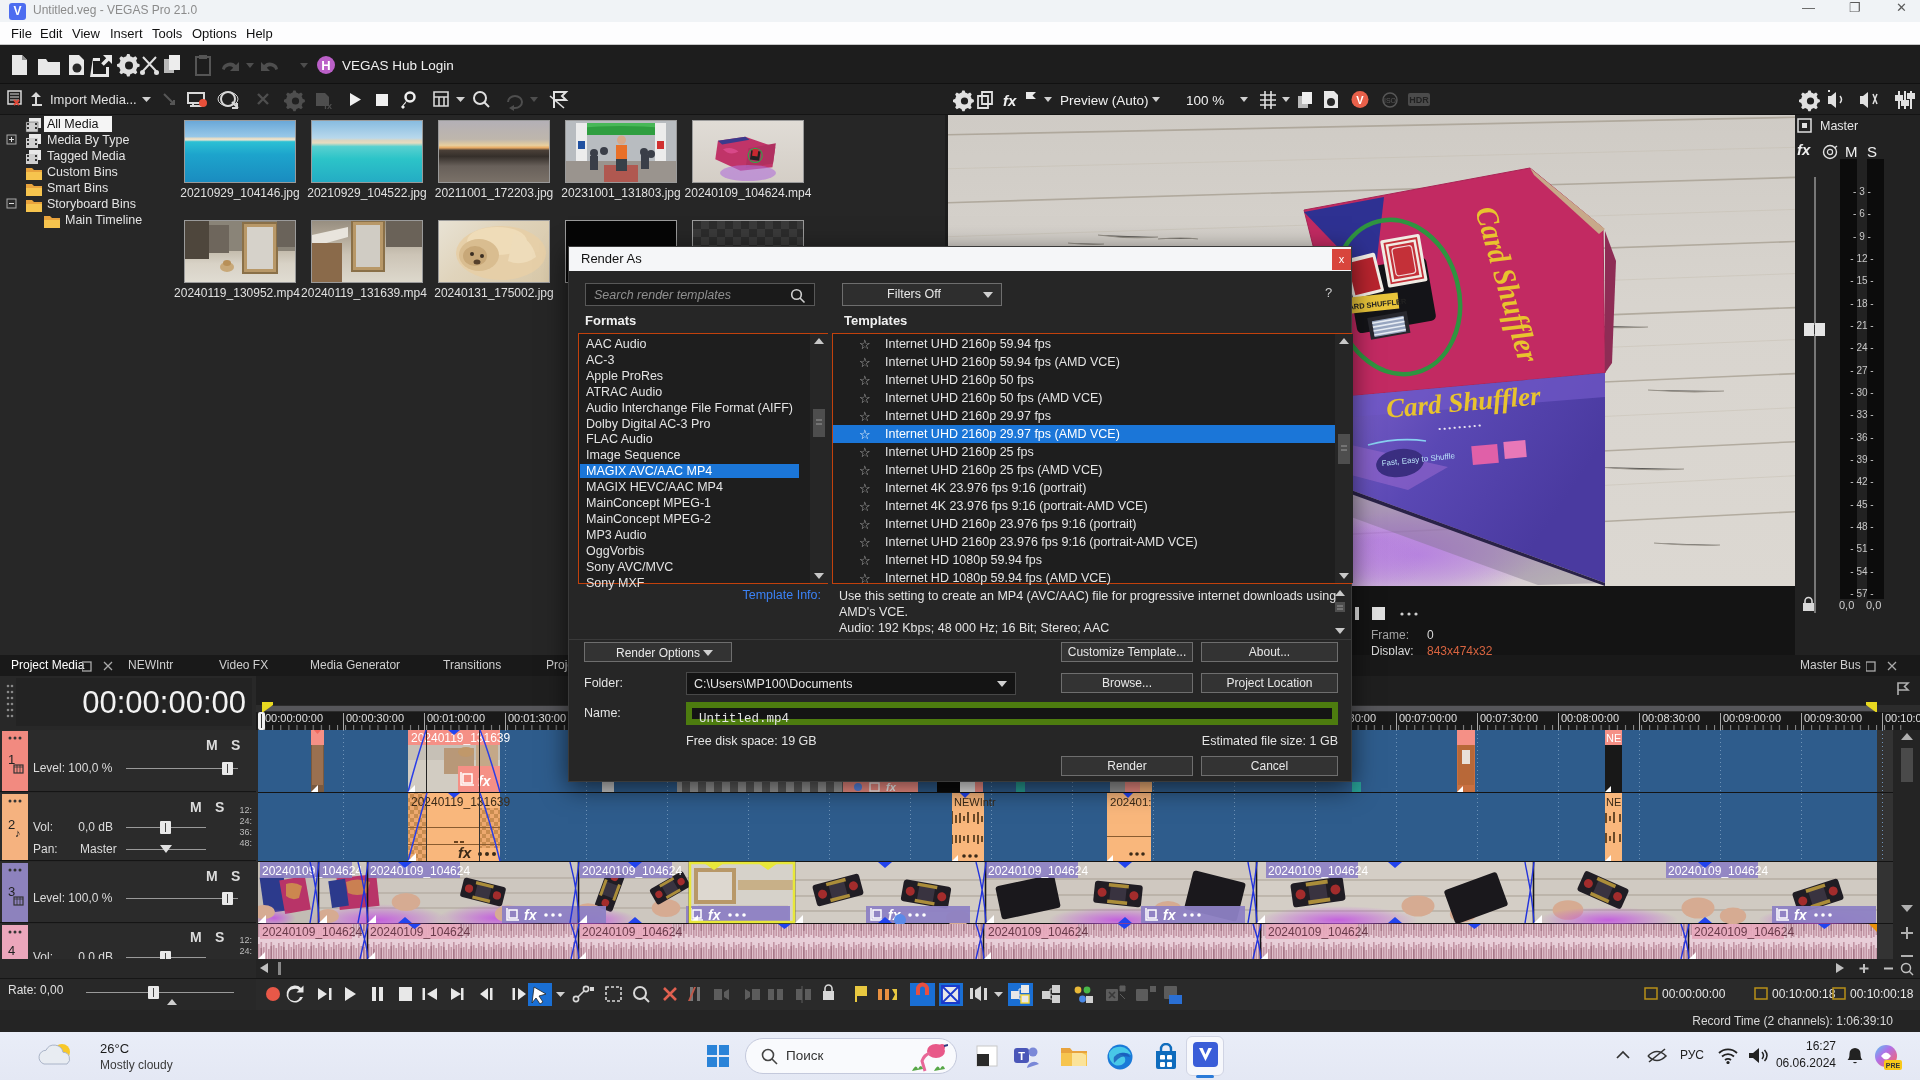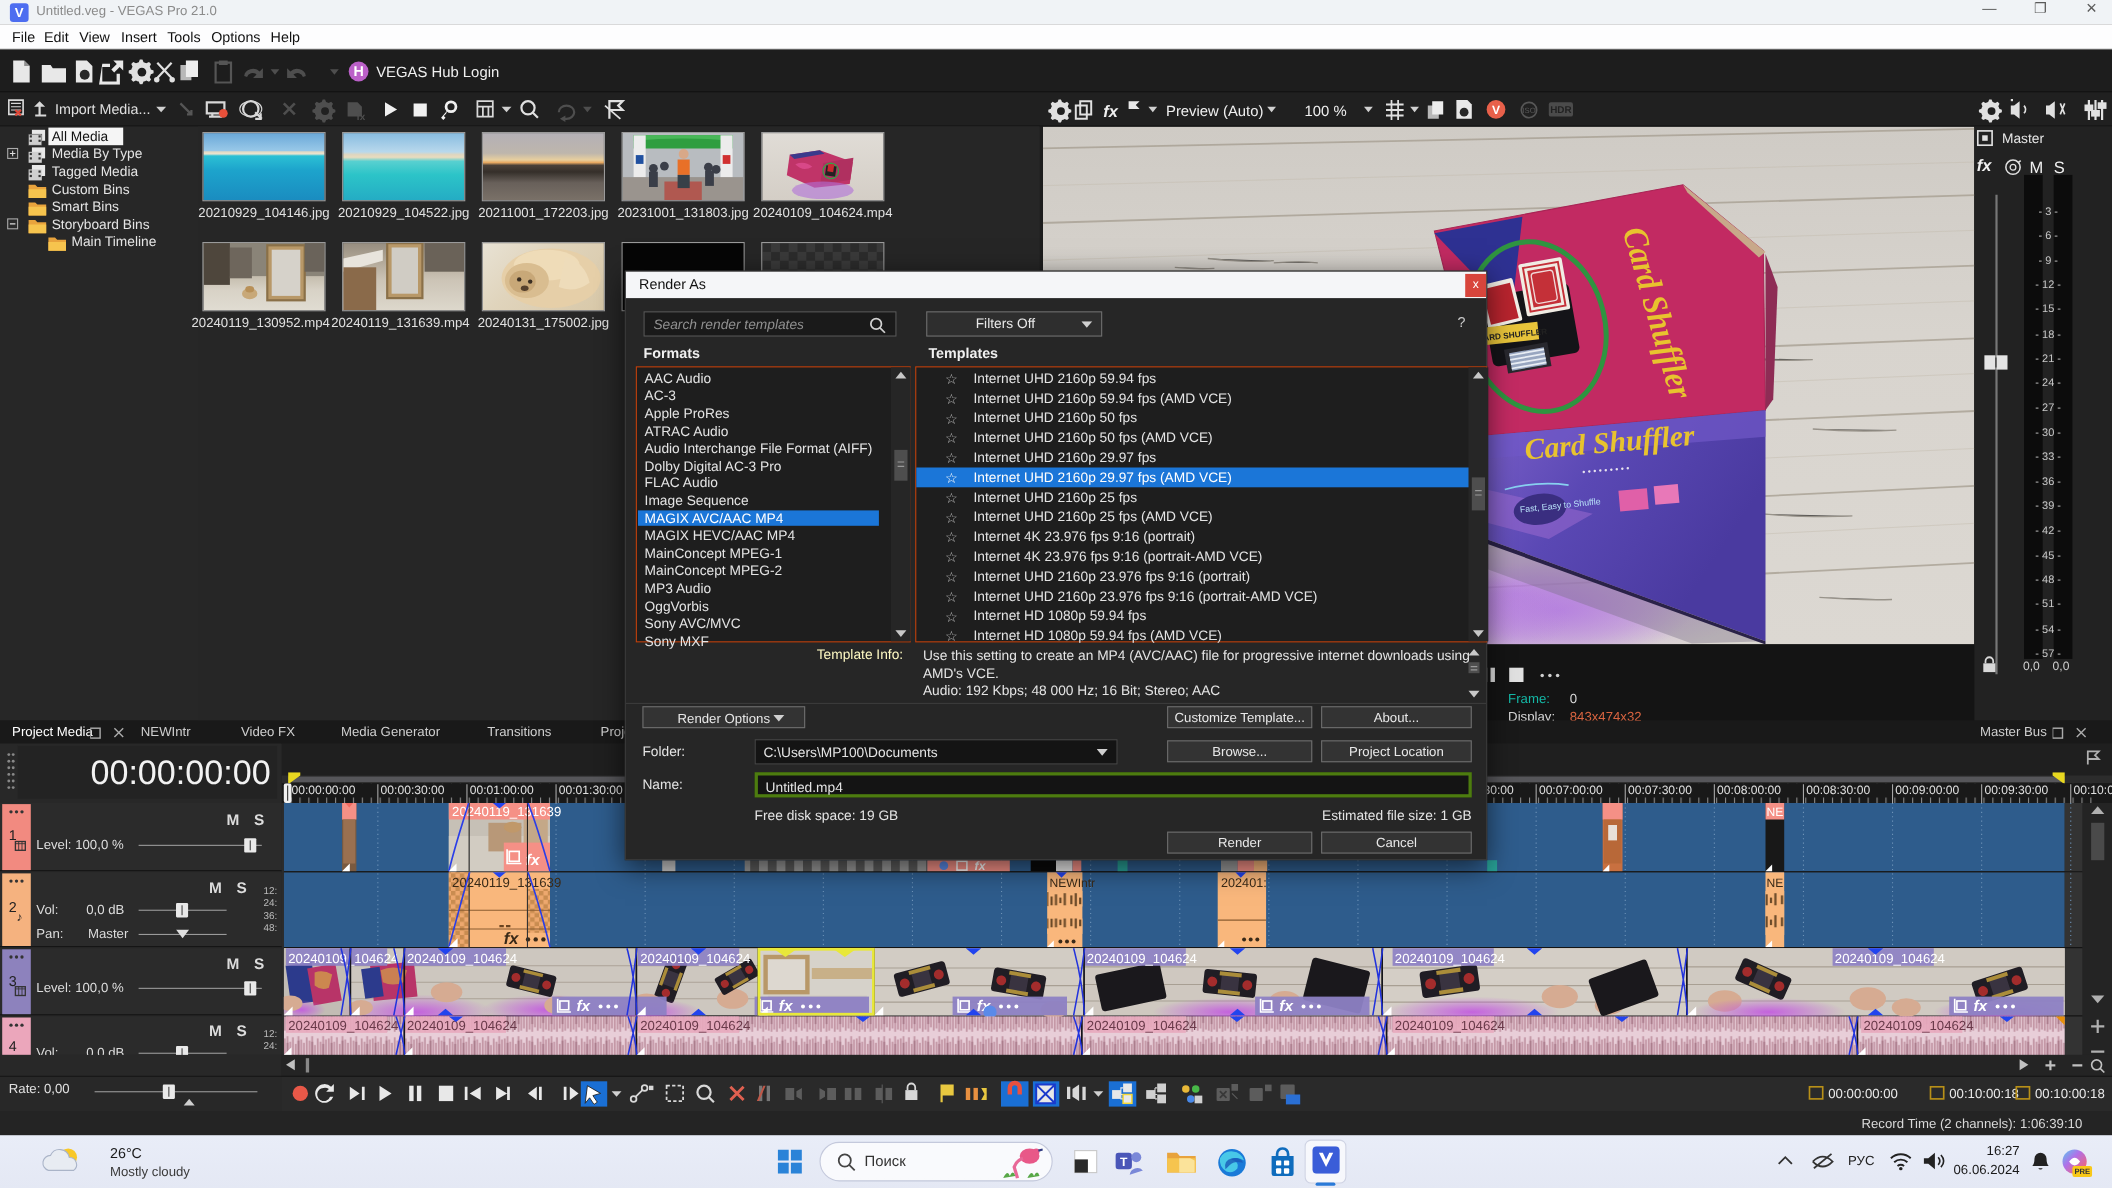--- a/index.html
+++ b/index.html
@@ -464,21 +464,21 @@
     </div>
     <div class="abs" style="left:0;top:471px;width:847px;height:69px;background:#141414;">
       <svg class="abs" style="left:398px;top:18px;" width="80" height="20" viewBox="0 0 80 20">
         <rect x="2" y="3" width="4" height="13" fill="#e0e0e0"></rect>
           <rect x="9" y="3" width="4" height="13" fill="#e0e0e0"></rect>
         <rect x="26" y="3" width="13" height="13" fill="#e0e0e0"></rect>
         <circle cx="56" cy="10" r="1.6" fill="#cfcfcf"></circle>
           <circle cx="63" cy="10" r="1.6" fill="#cfcfcf"></circle>
           <circle cx="70" cy="10" r="1.6" fill="#cfcfcf"></circle>
       </svg>
-      <div class="abs" style="left:423px;top:42px;font-size:12px;color:#14b8a6;">Frame:</div>
+      <div class="abs" style="left:423px;top:42px;font-size:12px;color:#a3a3a3;">Frame:</div>
       <div class="abs" style="left:479px;top:42px;font-size:12px;color:#d8d8d8;">0</div>
       <div class="abs" style="left:423px;top:58px;font-size:12px;color:#d8d8d8;">Display:</div>
       <div class="abs" style="left:479px;top:58px;font-size:12px;color:#d86440;">843x474x32</div>
     </div>
   </div>
   <div id="master" class="abs">
     <svg width="125" height="540" viewBox="0 0 125 540">
       <rect x="3" y="4" width="13" height="13" fill="none" stroke="#e0e0e0" stroke-width="1.5"></rect>
         <rect x="7" y="8" width="5" height="5" fill="#e0e0e0"></rect>
       <text x="25" y="15" font-size="12.5" fill="#e6e6e6" font-family="Liberation Sans">Master</text>
@@ -1444,21 +1444,21 @@
       <div class="abs" style="left:502px;top:0;width:18px;height:249px;background:#262626;">
         <svg width="18" height="249">
             <path d="M4 10 l5 -6 5 6 z" fill="#c8c8c8"></path>
             <rect x="3" y="100" width="12" height="30" fill="#4e4e4e"></rect>
             <path d="M6 112 h6 M6 116 h6" stroke="#999"></path>
             <path d="M4 239 l5 6 5 -6 z" fill="#c8c8c8"></path>
           </svg>
       </div>
     </div>
 
-    <div class="abs" style="left:156px;top:341px;width:96px;font-size:12.5px;color:#fef9c3;text-align:right;">Template Info:</div>
+    <div class="abs" style="left:156px;top:341px;width:96px;font-size:12.5px;color:#3b82f6;text-align:right;">Template Info:</div>
     <div class="abs" style="left:270px;top:341px;width:500px;font-size:12.5px;color:#e4e4e4;line-height:16px;">Use this setting to create an MP4 (AVC/AAC) file for progressive internet downloads using AMD's VCE.<br>Audio: 192 Kbps; 48 000 Hz; 16 Bit; Stereo; AAC</div>
     <svg class="abs" style="left:764px;top:341px;" width="14" height="50">
         <path d="M2 8 l5 -6 5 6 z" fill="#c8c8c8"></path>
         <rect x="2" y="14" width="10" height="10" fill="#4e4e4e"></rect>
         <path d="M4 18 h6 M4 21 h6" stroke="#999"></path>
         <path d="M2 40 l5 6 5 -6 z" fill="#c8c8c8"></path>
       </svg>
     <div class="abs" style="left:0px;top:392px;width:782px;height:1px;background:#3a3a3a;"></div>
 
     <div class="dbtn" style="left:15px;top:395px;width:148px;"><span style="line-height:20px;">Render Options</span>
@@ -1471,21 +1471,21 @@
     <div class="abs" style="left:15px;top:429px;font-size:12.5px;color:#e4e4e4;">Folder:</div>
     <div class="abs" style="left:117px;top:425px;width:330px;height:23px;background:#141414;border:1px solid #484848;">
       <div class="abs" style="left:7px;top:4px;font-size:12.5px;color:#e4e4e4;">C:\Users\MP100\Documents</div>
       <svg class="abs" style="left:310px;top:8px;" width="12" height="8">
           <path d="M0 0 h10 l-5 6 z" fill="#d0d0d0"></path>
         </svg>
     </div>
     <div class="dbtn" style="left:492px;top:426px;width:132px;line-height:19px;">Browse...</div>
     <div class="dbtn" style="left:632px;top:426px;width:137px;line-height:19px;">Project Location</div>
     <div class="abs" style="left:15px;top:459px;font-size:12.5px;color:#e4e4e4;">Name:</div>
-    <div class="abs" style="left:117px;top:455px;width:652px;height:23px;background:#141414;border:3px solid #4d7c0f;">
+    <div class="abs" style="left:117px;top:455px;width:652px;height:23px;background:#141414;border:6px solid #4d7c0f;font-family:Liberation Mono, monospace;">
       <div class="abs" style="left:7px;top:4px;font-size:12.5px;color:#e4e4e4;">Untitled.mp4</div>
     </div>
     <div class="abs" style="left:117px;top:487px;font-size:12.5px;color:#e4e4e4;">Free disk space: 19 GB</div>
     <div class="abs" style="left:569px;top:487px;width:200px;text-align:right;font-size:12.5px;color:#e4e4e4;">Estimated file size: 1 GB</div>
     <div class="dbtn" style="left:492px;top:509px;width:132px;line-height:19px;">Render</div>
     <div class="dbtn" style="left:632px;top:509px;width:137px;line-height:19px;">Cancel</div>
   </div>
 </div>
 
 </body></html>

